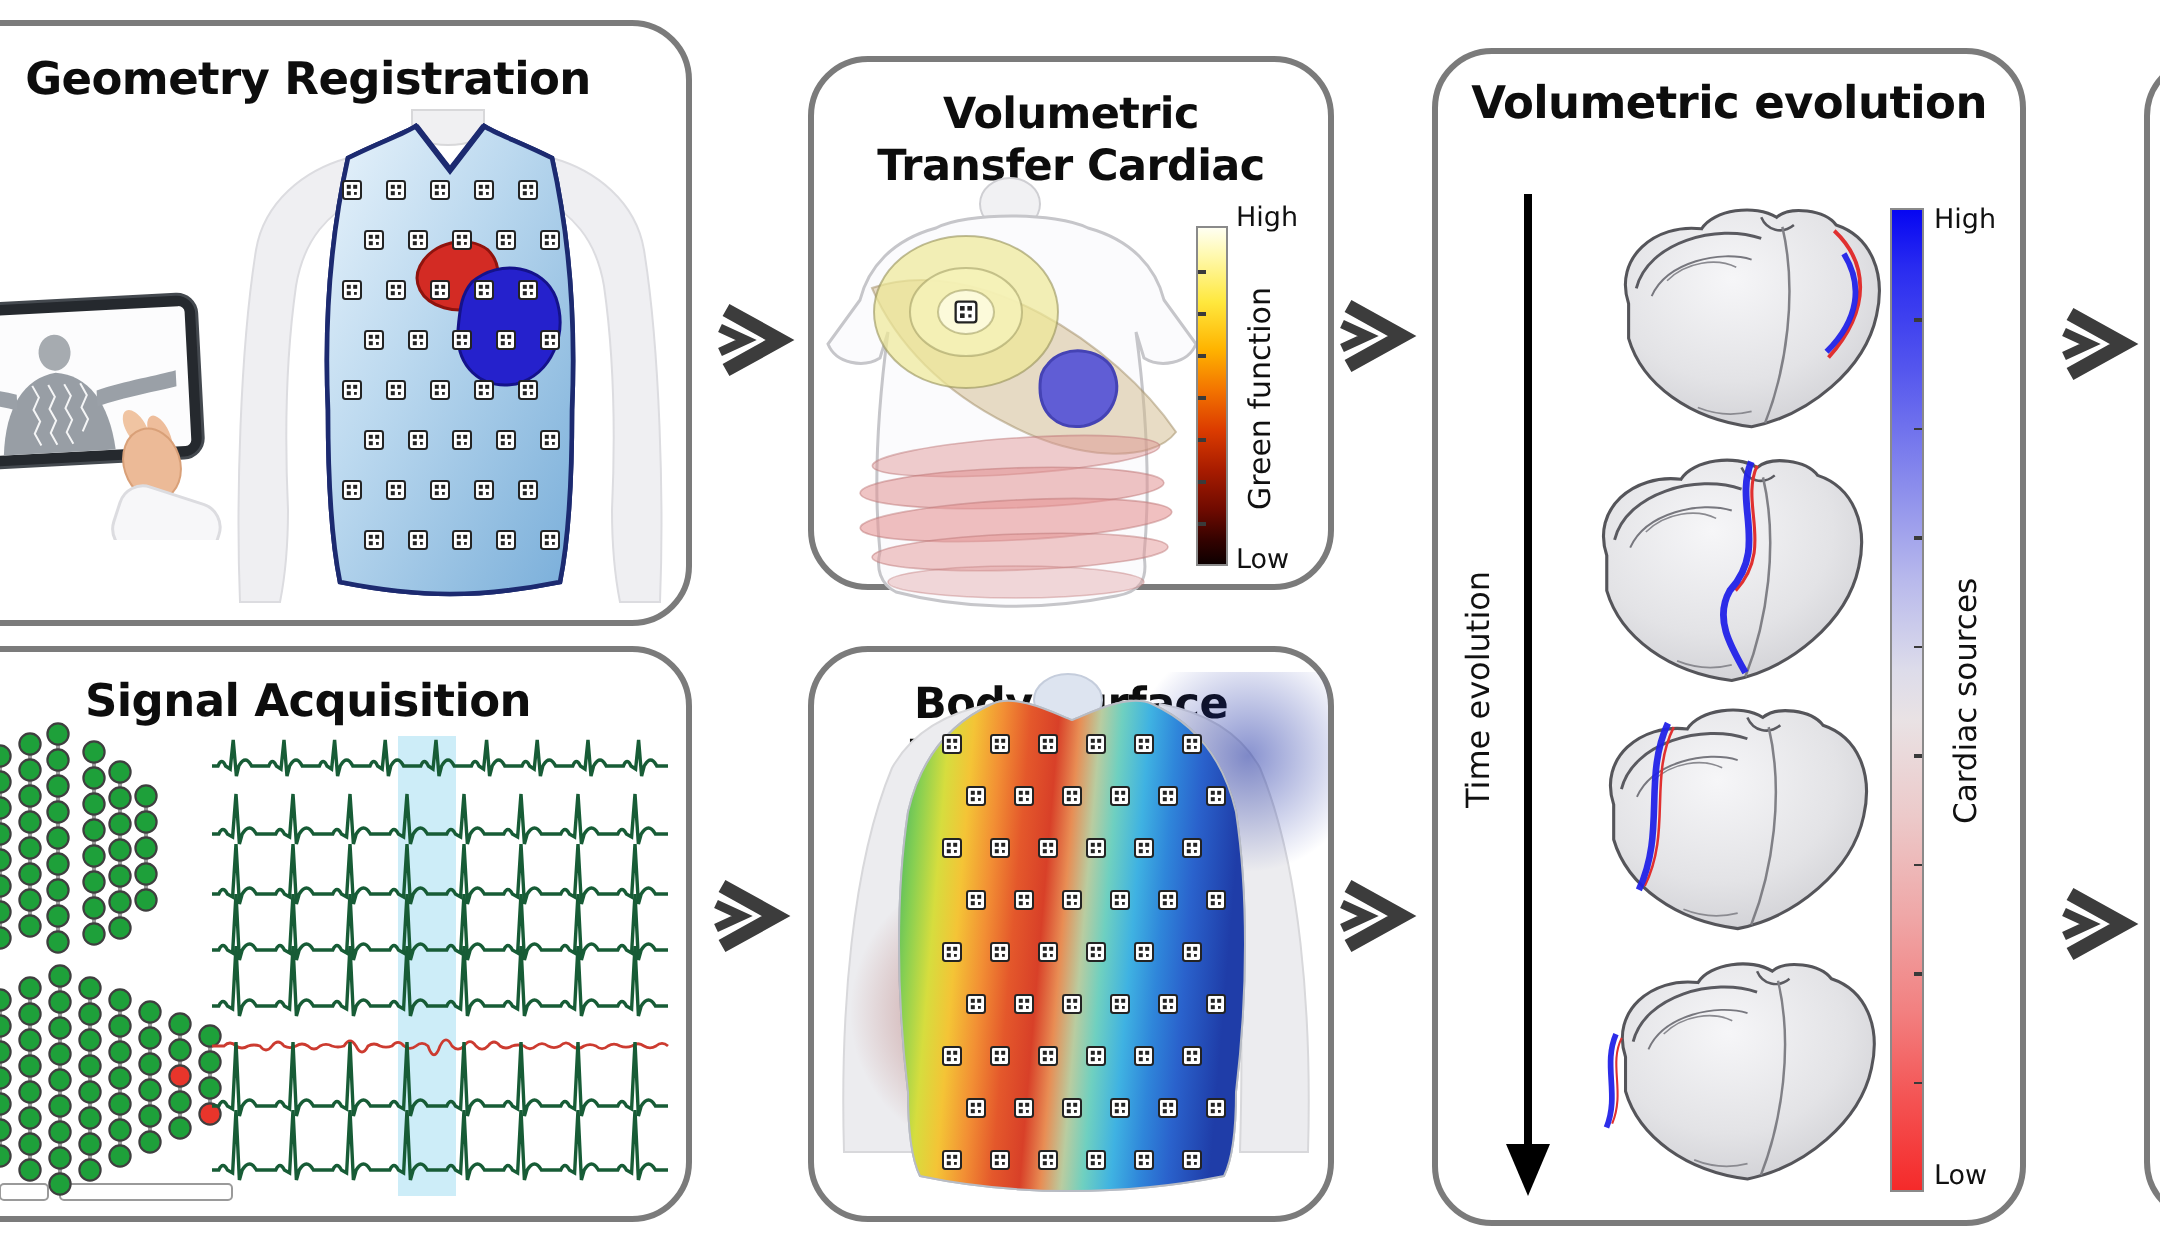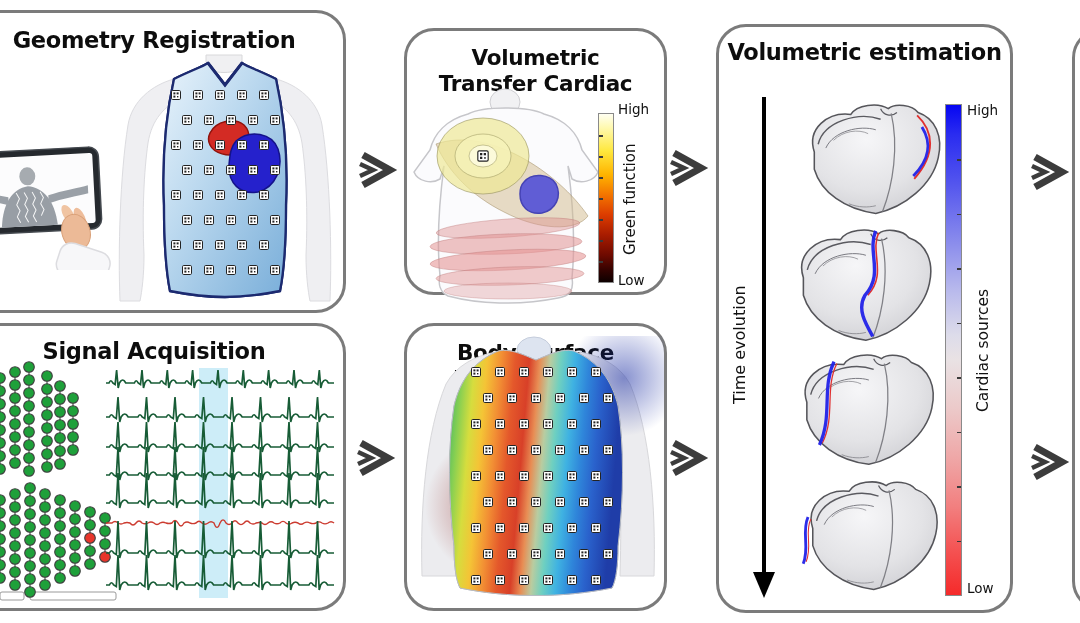--- a/index.html
+++ b/index.html
@@ -419,21 +419,21 @@
         <use href="#mk" transform="translate(64,244)"></use>
         <use href="#mk" transform="translate(88,244)"></use>
         <use href="#mk" transform="translate(112,244)"></use>
         <use href="#mk" transform="translate(136,244)"></use>
         <use href="#mk" transform="translate(160,244)"></use>
         <use href="#mk" transform="translate(184,244)"></use>
       </g>
   </svg>
 
   <div class="panel" style="left:716px;top:24px;width:297px;height:589px">
-    <div class="ptitle t1" style="top:12px">Volumetric estimation</div>
+    <div class="ptitle t1" style="top:12px">Volumetric evolution</div>
   </div>
 
   <div class="timeline" style="left:762px;top:97px;width:3.5px;height:478px"></div>
   <div class="arrowhead" style="left:753px;top:572px"></div>
   <div class="rot" style="left:728px;top:255px;height:180px;width:22px;font-size:16px">Time evolution</div>
 
   <svg style="left:789px;top:100px" width="164" height="123" viewBox="0 0 170 128">
     <use href="#heartSym"></use>
     <path d="M133,16 C150,32 153,56 130,82" fill="none" stroke="#e03030" stroke-width="2"></path>
     <path d="M138,28 C148,44 146,62 129,79" fill="none" stroke="#2222e8" stroke-width="3" opacity="0.95"></path>

